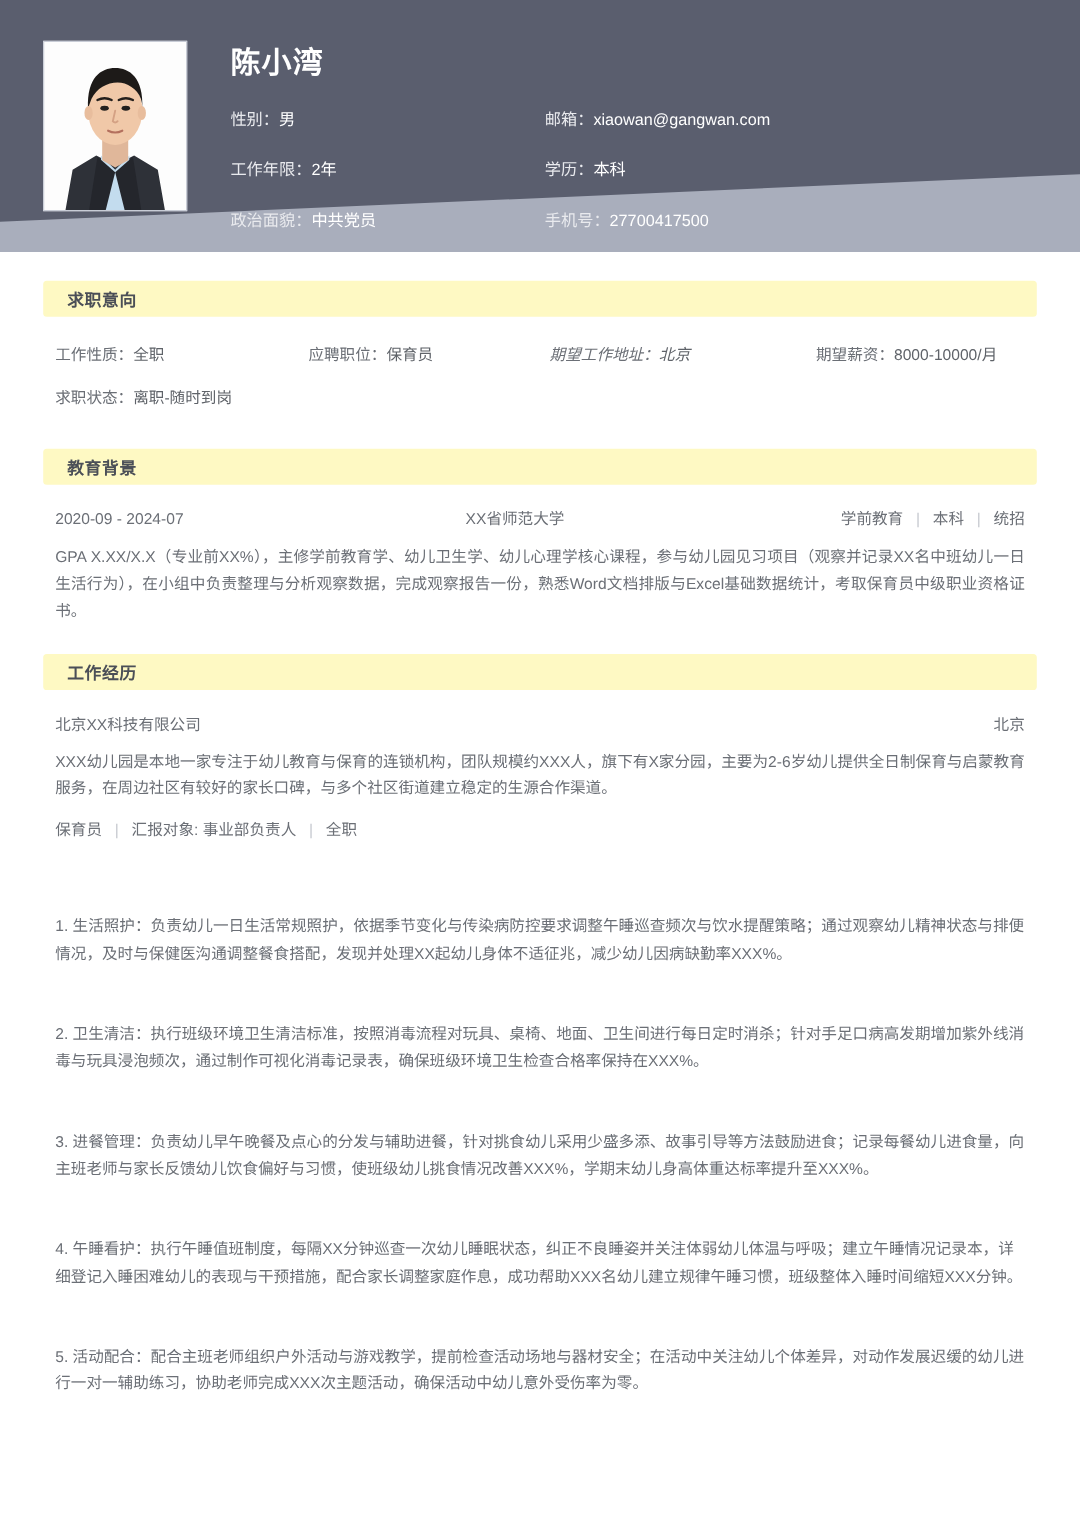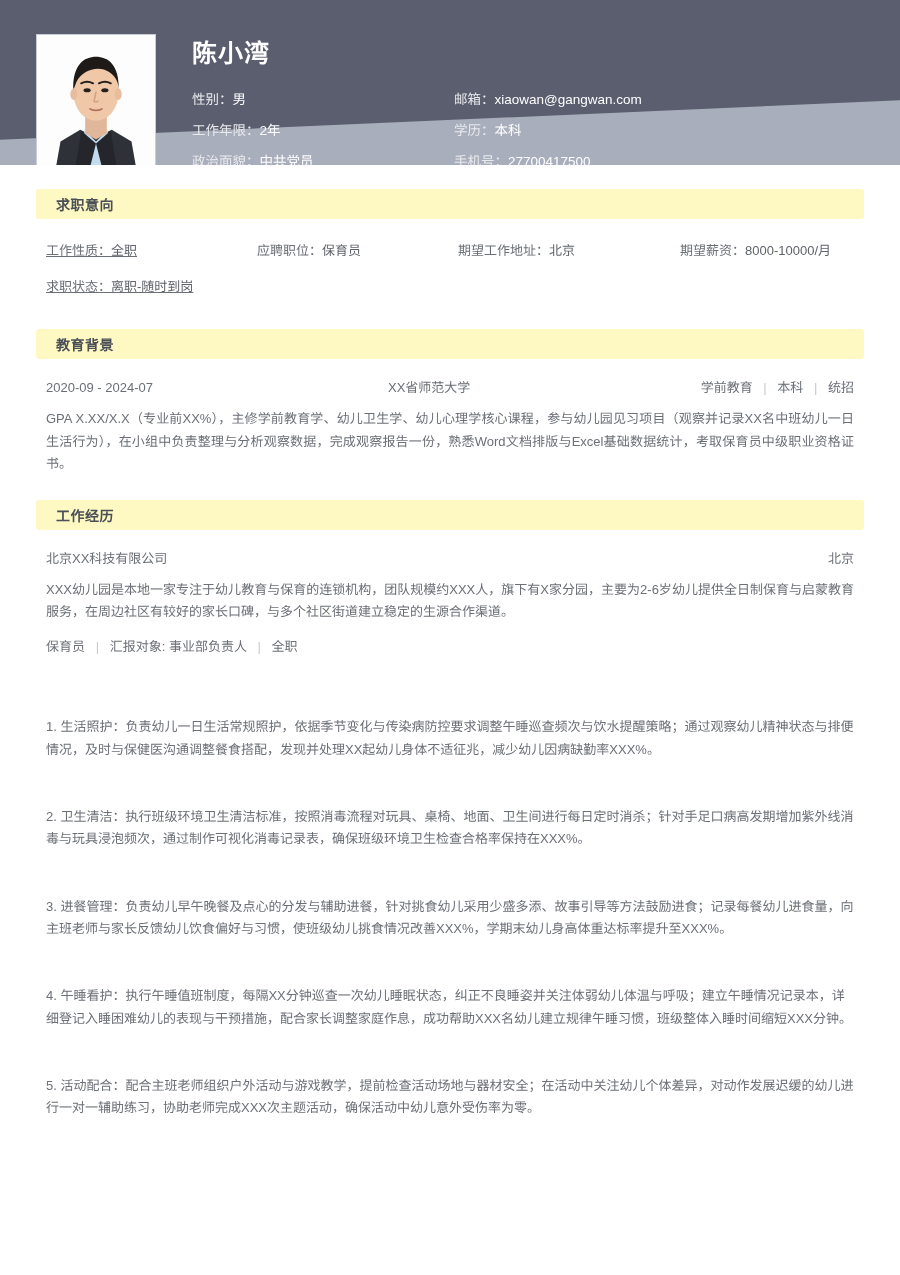--- a/index.html
+++ b/index.html
@@ -8,21 +8,21 @@
     background:#ffffff;
     font-family:"Liberation Sans","DejaVu Sans",sans-serif;
     color:#5f6369;
   }
   body { width:900px; min-height:1275px; overflow:hidden; position:relative; }
 
   
   .header {
     position:relative;
     width:900px;
-    height:165px;
+    height:210px;
     background:#5a5e6e;
     overflow:hidden;
   }
   .header-diagonal {
     position:absolute;
     left:0; bottom:0;
     width:900px; height:90px;
     background:#a9aebc;
     clip-path: polygon(0% 100%, 0% 72%, 100% 28%, 100% 100%);
   }
@@ -48,21 +48,21 @@
     font-size:25px;
     font-weight:bold;
     color:#ffffff;
     letter-spacing:1px;
     line-height:34px;
     margin-bottom:16px;
   }
   .info-grid {
     display:grid;
     grid-template-columns:262px auto;
-    row-gap:4px;
+    row-gap:15px;
   }
   .info-item {
     font-size:13.5px;
     color:#e9eaee;
     line-height:27px;
     white-space:nowrap;
   }
   .info-item .lbl { color:#e9eaee; }
   .info-item .val { color:#ffffff; }
 
@@ -90,23 +90,23 @@
   
   .intent-rows { padding-top:14px; }
   .intent-row {
     display:flex;
     font-size:13px;
     line-height:36px;
     color:#6b6f76;
     white-space:nowrap;
   }
   .intent-cell { flex:0 0 auto; }
-  .intent-cell.c1 { width:211px;text-decoration:underline; }
+  .intent-cell.c1 { width:211px; }
   .intent-cell.c2 { width:201px; }
-  .intent-cell.c3 { width:222px; }
+  .intent-cell.c3 { width:222px;font-style:italic; }
   .intent-cell.c4 { width:auto; }
   .intent-cell .k { color:#6b6f76; }
   .intent-cell .v { color:#5f6369; }
 
   
   .entry { padding-top:18px; }
   .entry-head {
     display:flex;
     align-items:baseline;
     font-size:13px;

